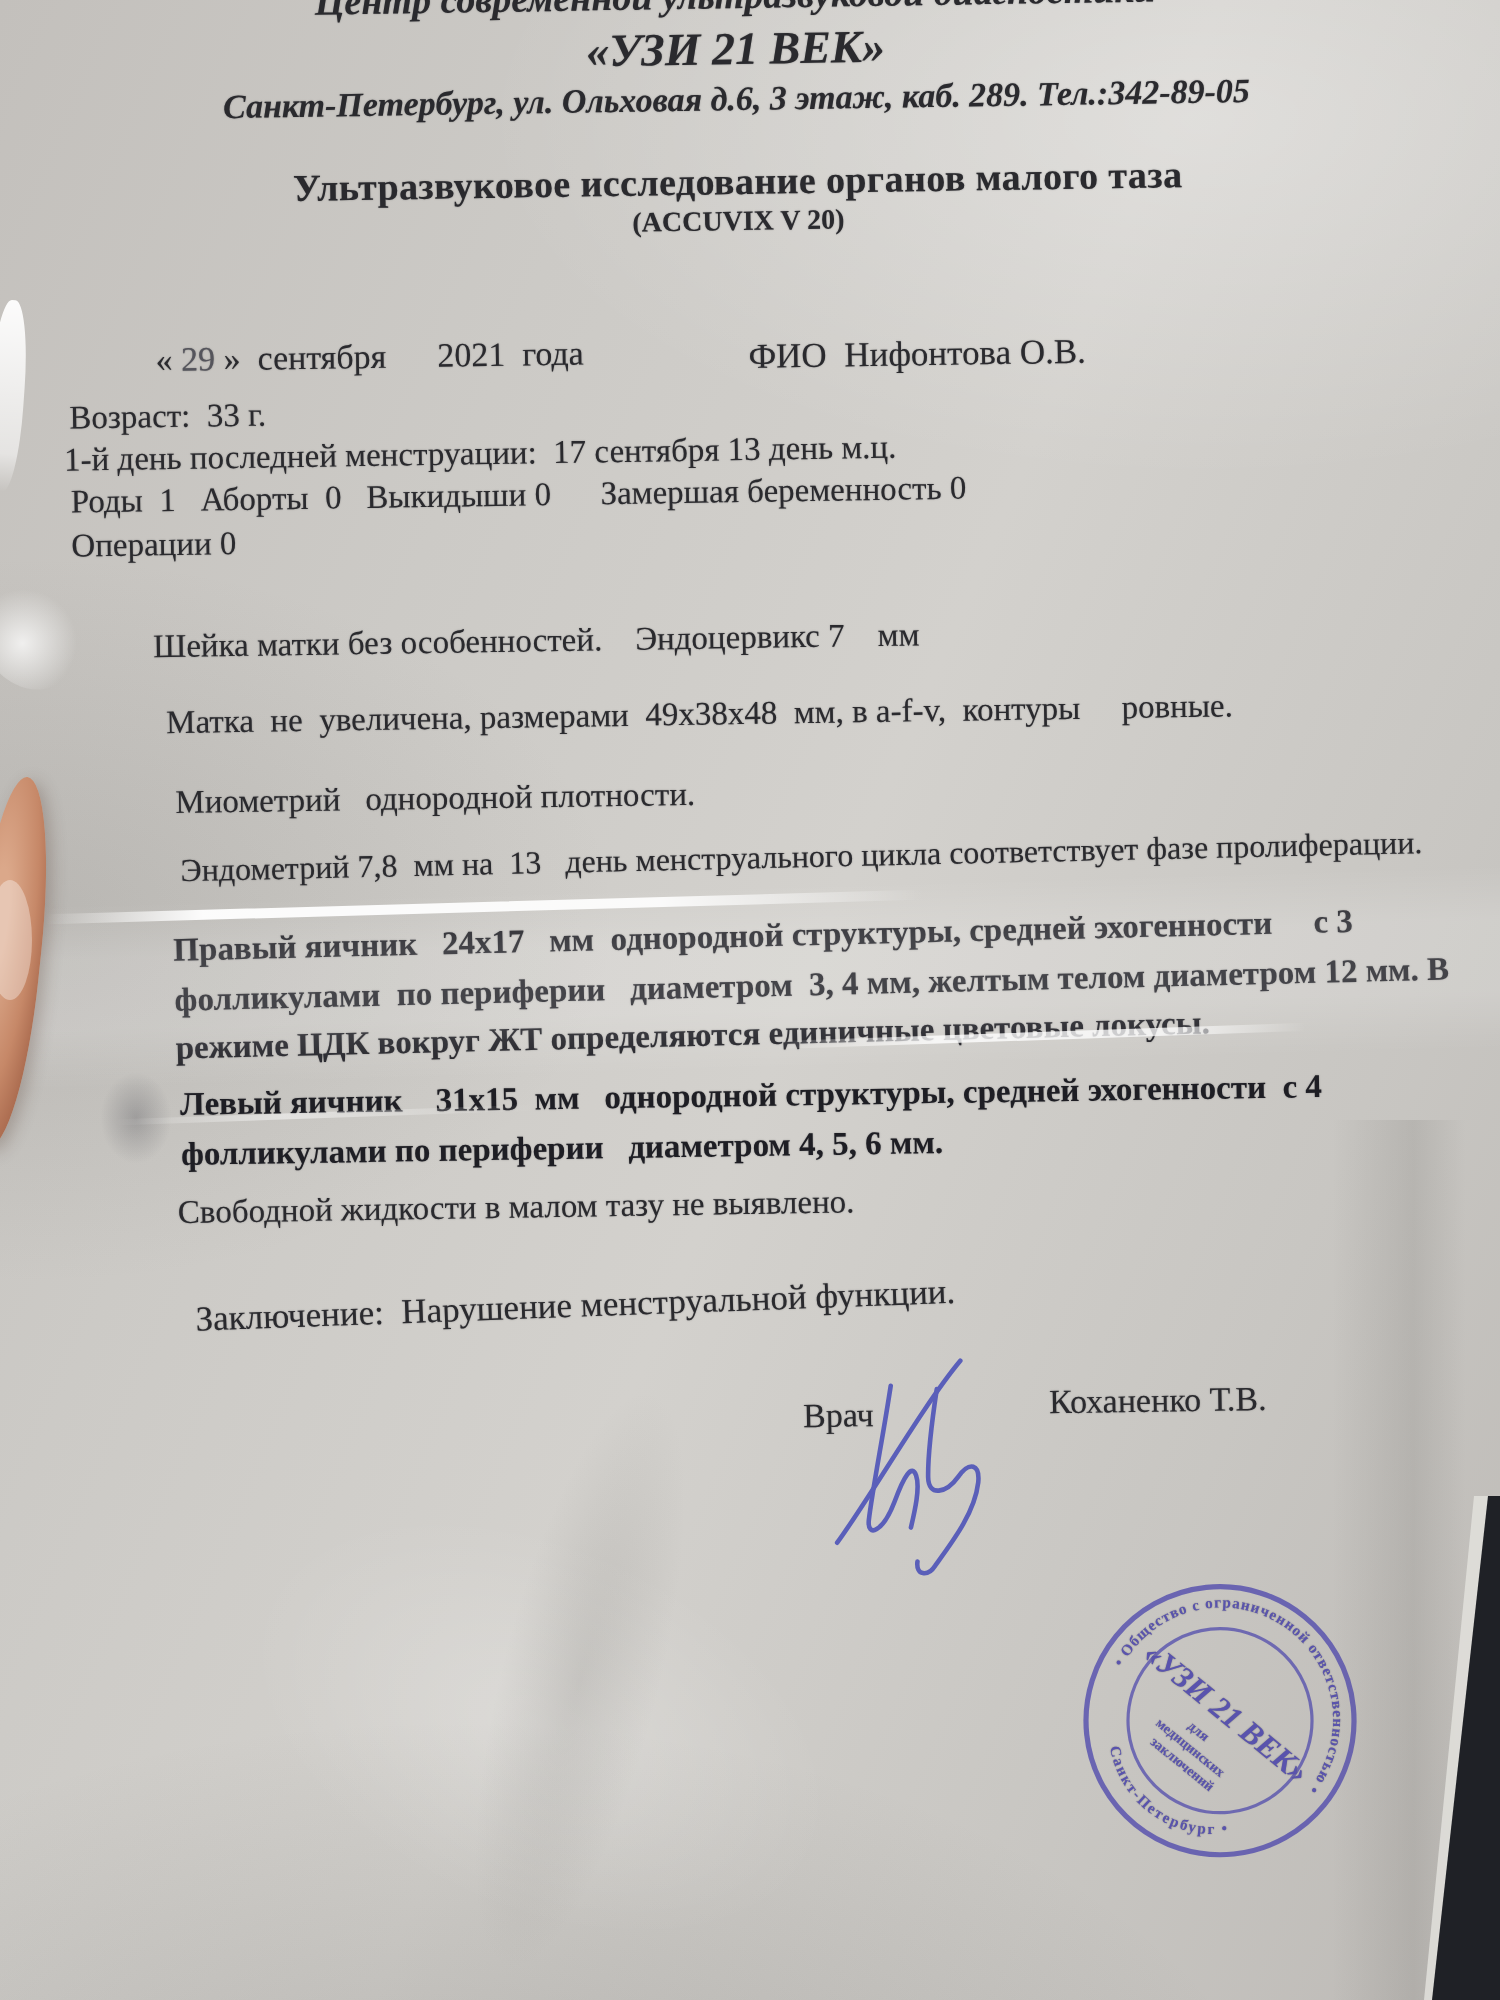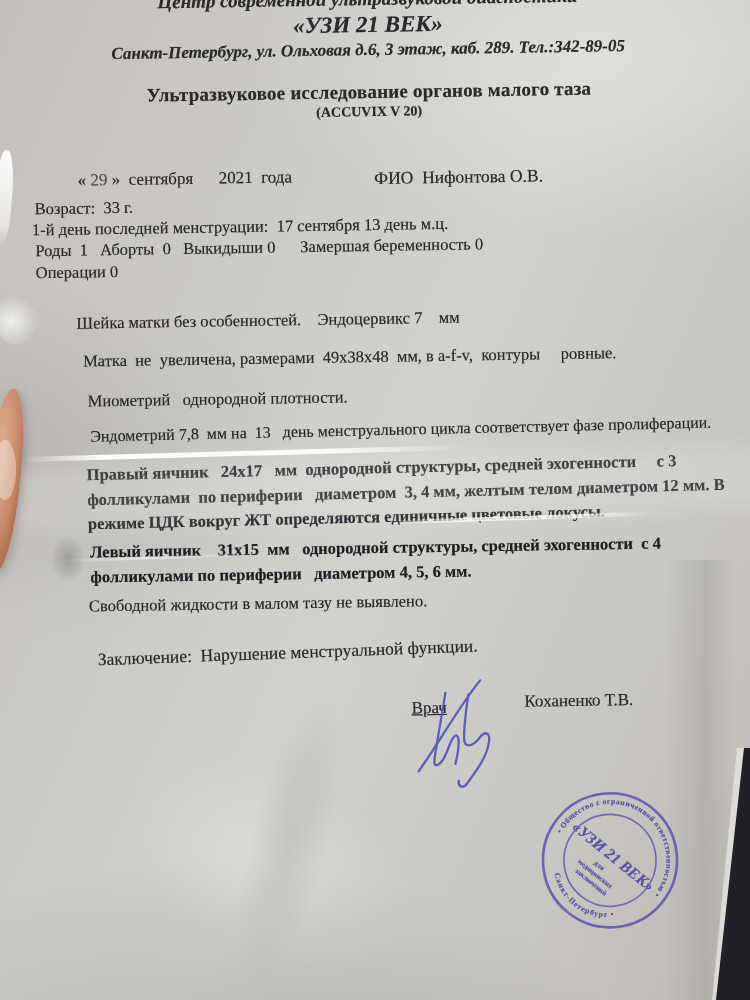--- a/index.html
+++ b/index.html
@@ -76,21 +76,21 @@
     <div class="abs" style="top:309px;left:79px;font-size:16.5px;">Шейка матки без особенностей.    Эндоцервикс 7    мм</div>
     <div class="abs" style="top:347px;left:85px;font-size:16.5px;">Матка  не  увеличена, размерами  49х38х48  мм, в a-f-v,  контуры     ровные.</div>
     <div class="abs" style="top:387px;left:89px;font-size:16.5px;">Миометрий   однородной плотности.</div>
     <div class="abs" style="top:421px;left:91px;font-size:16px;transform:rotate(-.4deg);">Эндометрий 7,8  мм на  13   день менструального цикла соответствует фазе пролиферации.</div>
     <div class="para b" style="top:456px;left:87px;width:648px;font-size:16.5px;line-height:24.5px;transform:rotate(-.5deg);color:#1e1e24;">Правый яичник   24х17   мм  однородной структуры, средней эхогенности     с 3 фолликулами  по периферии   диаметром  3, 4 мм, желтым телом диаметром 12 мм. В режиме ЦДК вокруг ЖТ определяются единичные цветовые локусы.</div>
     <div class="para b" style="top:536px;left:89px;width:618px;font-size:16.5px;line-height:24.5px;color:#1e1e24;">Левый яичник    31х15  мм   однородной структуры, средней эхогенности  с 4 фолликулами по периферии   диаметром 4, 5, 6 мм.</div>
     <div class="abs" style="top:592px;left:87px;font-size:16.5px;">Свободной жидкости в малом тазу не выявлено.</div>
 
     <div class="abs" style="top:641px;left:95px;font-size:17.5px;transform:rotate(-1.2deg);">Заключение:  Нарушение менструальной функции.</div>
 
-    <div class="abs" style="top:699px;left:408px;font-size:17px;text-decoration:underline;">Врач</div>
+    <div class="abs" style="top:699px;left:398px;font-size:17px;">Врач</div>
     <div class="abs" style="top:694px;left:521px;font-size:17px;">Коханенко Т.В.</div>
 
     <svg class="sig" width="115" height="120" viewBox="0 0 115 120">
       <g fill="none" stroke="#4a50b8" stroke-width="2.3" stroke-linecap="round" opacity="0.88">
         <path d="M 16 98 C 34 74, 60 30, 79 8"></path>
         <path d="M 44 20 C 40 44, 34 72, 32 87 C 31 96, 39 93, 45 78 C 50 65, 54 59, 56 65 C 58 71, 55 83, 53 91"></path>
         <path d="M 67 22 C 64 40, 62 56, 62 66 C 62 76, 71 74, 77 66 C 83 58, 88 60, 87 69 C 85 84, 74 98, 65 110 C 61 116, 55 115, 56 108"></path>
       </g>
     </svg>
 

